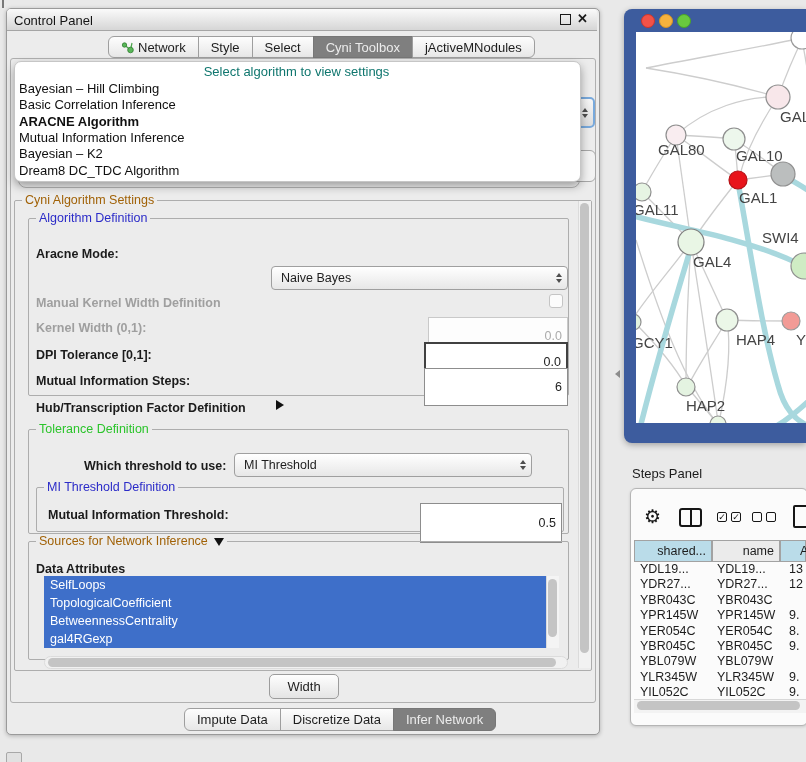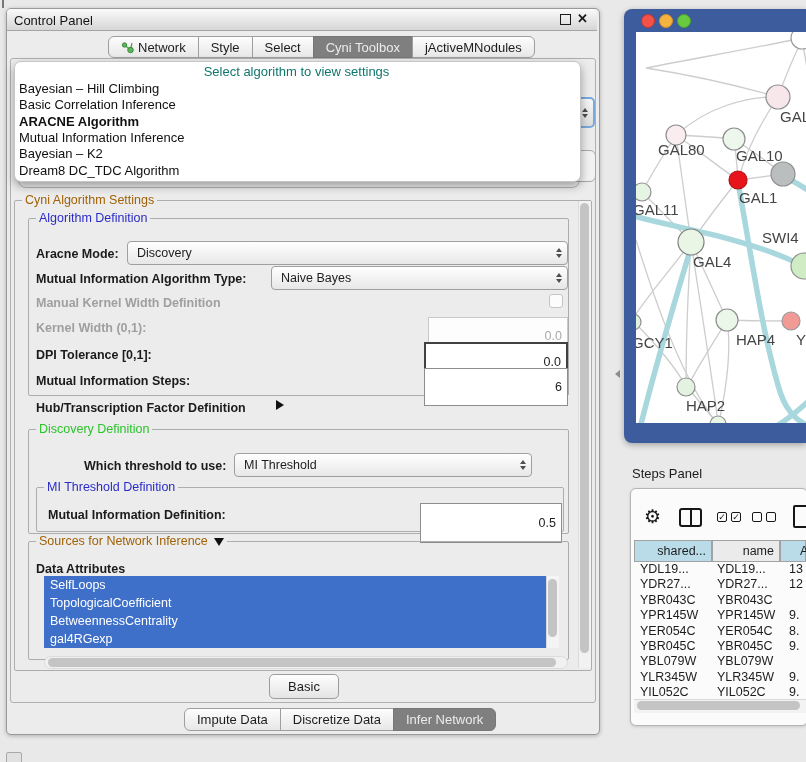--- a/index.html
+++ b/index.html
@@ -150,80 +150,72 @@
   <div class="abs group" style="left:14px;top:200px;width:576px;height:469px;">
     <span class="gtitle">Cyni Algorithm Settings</span>
   </div>
   <div class="abs sb-track-v" style="left:578px;top:201px;width:13px;height:467px;"></div>
   <div class="abs sb-thumb" style="left:580px;top:203px;width:9px;height:450px;"></div>
 
   <div class="abs group" style="left:28px;top:218px;width:539px;height:176px;">
     <span class="gtitle blue">Algorithm Definition</span>
   </div>
   <div class="abs lbl" style="left:36px;top:247px;">Aracne Mode:</div>
-  <div class="abs combo" style="left:127px;top:241px;width:441px;height:24px;">
-    <span>Discovery</span>
-    <div class="spin">
-        <div class="tri-up"></div>
-        <div class="tri-down"></div>
-      </div>
-  </div>
-  <div class="abs lbl" style="left:36px;top:272px;">Mutual Information Algorithm Type:</div>
   <div class="abs combo" style="left:271px;top:266px;width:297px;height:24px;">
     <span>Naive Bayes</span>
     <div class="spin">
         <div class="tri-up"></div>
         <div class="tri-down"></div>
       </div>
   </div>
   <div class="abs lbl dis" style="left:36px;top:296px;">Manual Kernel Width Definition</div>
   <div class="abs checkbox" style="left:549px;top:294px;"></div>
   <div class="abs lbl dis" style="left:36px;top:321px;">Kernel Width (0,1):</div>
   <div class="abs field dis" style="left:428px;top:317px;width:140px;height:21px;">0.0</div>
   <div class="abs lbl" style="left:36px;top:348px;">DPI Tolerance [0,1]:</div>
   <div class="abs field focus" style="left:424px;top:342px;width:144px;height:23px;">0.0</div>
   <div class="abs lbl" style="left:36px;top:374px;">Mutual Information Steps:</div>
   <div class="abs field" style="left:424px;top:368px;width:144px;height:23px;">6</div>
 
   <div class="abs lbl" style="left:36px;top:401px;">Hub/Transcription Factor Definition</div>
   <div class="abs arrow-right" style="left:276px;top:400px;"></div>
 
   <div class="abs group" style="left:28px;top:429px;width:539px;height:103px;">
-    <span class="gtitle green">Discovery Definition</span>
+    <span class="gtitle green">Tolerance Definition</span>
   </div>
   <div class="abs lbl" style="left:84px;top:459px;">Which threshold to use:</div>
   <div class="abs combo" style="left:234px;top:453px;width:298px;height:24px;">
     <span>MI Threshold</span>
     <div class="spin">
         <div class="tri-up"></div>
         <div class="tri-down"></div>
       </div>
   </div>
   <div class="abs group" style="left:36px;top:487px;width:526px;height:43px;">
     <span class="gtitle blue">MI Threshold Definition</span>
   </div>
-  <div class="abs lbl" style="left:48px;top:508px;">Mutual Information Definition:</div>
+  <div class="abs lbl" style="left:48px;top:508px;">Mutual Information Threshold:</div>
   <div class="abs field" style="left:420px;top:503px;width:142px;height:40px;">0.5</div>
 
   <div class="abs group" style="left:28px;top:541px;width:539px;height:117px;">
     <span class="gtitle"><span>Sources for Network Inference</span><span class="arrow-down-sm"></span></span>
   </div>
   <div class="abs lbl" style="left:36px;top:562px;">Data Attributes</div>
   <div id="attr-list">
       <div class="abs attr-item" style="top: 576px;">SelfLoops</div>
       <div class="abs attr-item" style="top: 594px;">TopologicalCoefficient</div>
       <div class="abs attr-item" style="top: 612px;">BetweennessCentrality</div>
       <div class="abs attr-item" style="top: 630px;">gal4RGexp</div>
     </div>
   <div class="abs sb-track-v" style="left:546px;top:576px;width:13px;height:72px;background:#F4F4F4;"></div>
   <div class="abs sb-thumb" style="left:548px;top:579px;width:9px;height:58px;"></div>
   <div class="abs sb-track-h" style="left:44px;top:656px;width:524px;height:13px;"></div>
   <div class="abs sb-thumb" style="left:48px;top:658px;width:508px;height:9px;"></div>
 
-  <div class="abs apply-btn">Basic</div>
+  <div class="abs apply-btn">Width</div>
 
   <div class="abs tabrow bottabs" id="bottom-tabs">
       <div class="tab">
         <span>Impute Data</span>
       </div>
       <div class="tab">
         <span>Discretize Data</span>
       </div>
       <div class="tab sel">
         <span>Infer Network</span>

